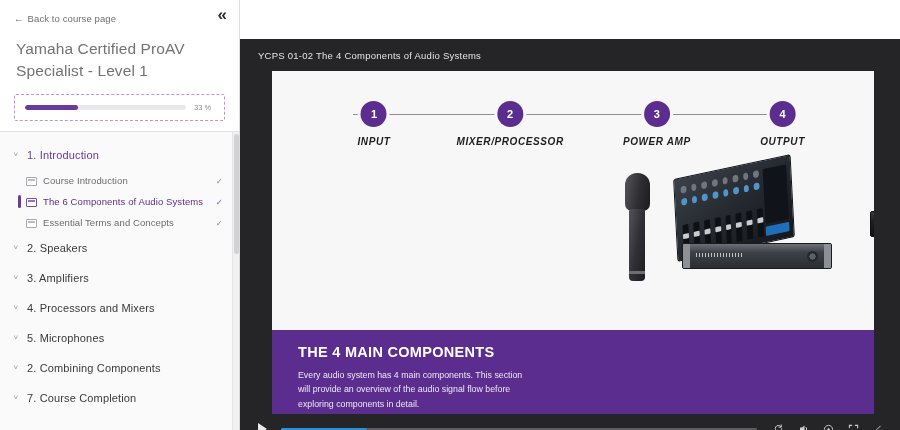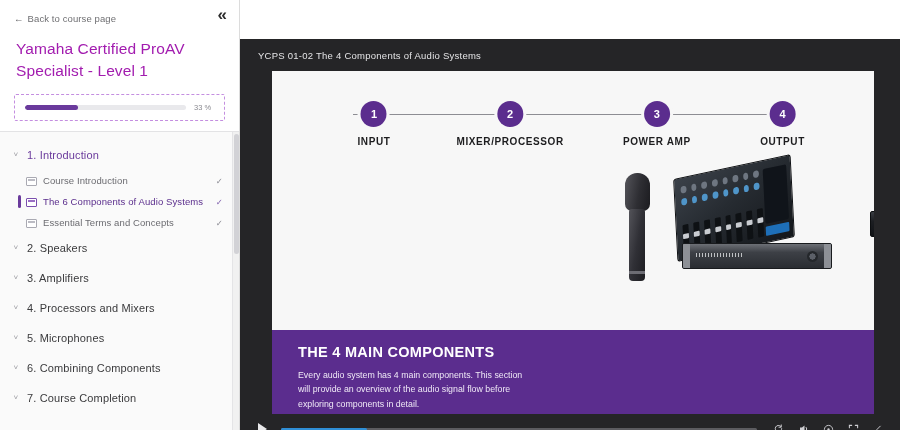--- a/index.html
+++ b/index.html
@@ -29,21 +29,21 @@
     display:inline-block; margin-bottom: 14px; cursor:pointer;
     white-space:nowrap;
   }
   .back-link .arr { margin-right:4px; }
   .collapse-btn {
     position:absolute; right:12px; top:6px;
     font-size:17px; color:#2b2b2b; cursor:pointer; line-height:1;
     font-weight:700;
   }
   .course-title {
-    font-size: 15.5px; color:#a21caf; font-weight:400;
+    font-size: 15.5px; color:#737373; font-weight:400;
     line-height: 1.42; letter-spacing:.1px;
     padding: 0 2px 0 2px;
     margin-bottom: 12px;
   }
   .progress-wrap {
     border: 1.6px dashed #c48ee0;
     border-radius: 2px;
     padding: 8px 8px 8px 10px;
     margin: 0 0 10px 0;
     display:flex; align-items:center; gap:8px;
@@ -147,21 +147,21 @@
   }
   .step-dot {
     width:26px; height:26px; border-radius:50%;
     background:#5b2d8e; color:#fff; font-size:11px; font-weight:700;
     display:flex; align-items:center; justify-content:center;
     position:relative; z-index:2;
     box-shadow:0 0 0 3px #f7f7f7;
   }
   .step-label {
     margin-top:9px; font-size:10px; font-weight:700; color:#1d1d1f;
-    letter-spacing:.6px; white-space:nowrap;
+    letter-spacing:.6px; white-space:nowrap;font-style:italic;
   }
 
   
   .gear-row {
     position:absolute; left:0; right:0; top:80px; bottom:8px;
   }
   .gear { position:absolute; }
 
   
   .mic { left:352px; top:22px; width:26px; height:108px; }
@@ -350,21 +350,21 @@
           </div>
           <div class="section">
             <div class="section-head">
               <span class="caret">˅</span>
               <span>5. Microphones</span>
             </div>
           </div>
           <div class="section">
             <div class="section-head">
               <span class="caret">˅</span>
-              <span>6. Combining Components</span>
+              <span>2. Combining Components</span>
             </div>
           </div>
           <div class="section">
             <div class="section-head">
               <span class="caret">˅</span>
               <span>7. Course Completion</span>
             </div>
           </div>
         </div>
       <div class="sb-scrollbar">

